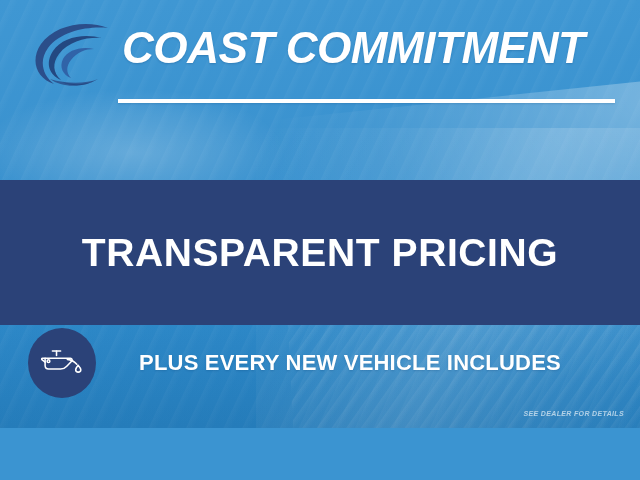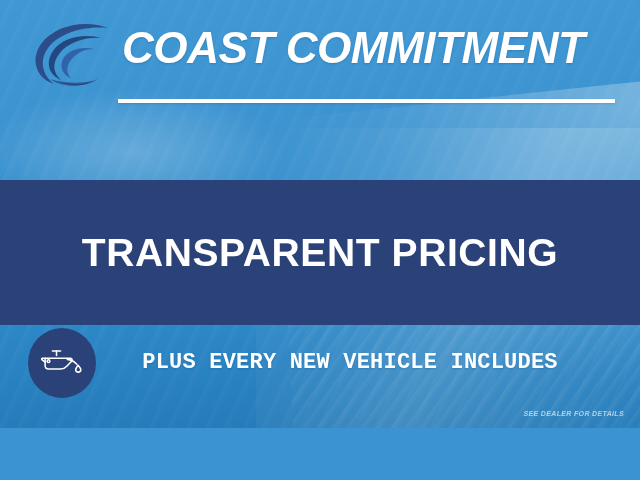--- a/index.html
+++ b/index.html
@@ -169,21 +169,20 @@
     padding-left:6px;
   }
   .promo-line {
     color:#ffffff;
     font-size:22px;
     font-weight:bold;
     letter-spacing:0.2px;
     line-height:1.33;
     white-space:nowrap;
     text-shadow:0 1px 2px rgba(10,60,110,0.22);
-    font-family:Liberation Mono, monospace;
   }
 
   
   .disclaimer {
     position:absolute;
     right:16px; bottom:11px;
     font-size:7px;
     font-style:italic;
     font-weight:bold;
     letter-spacing:0.35px;

